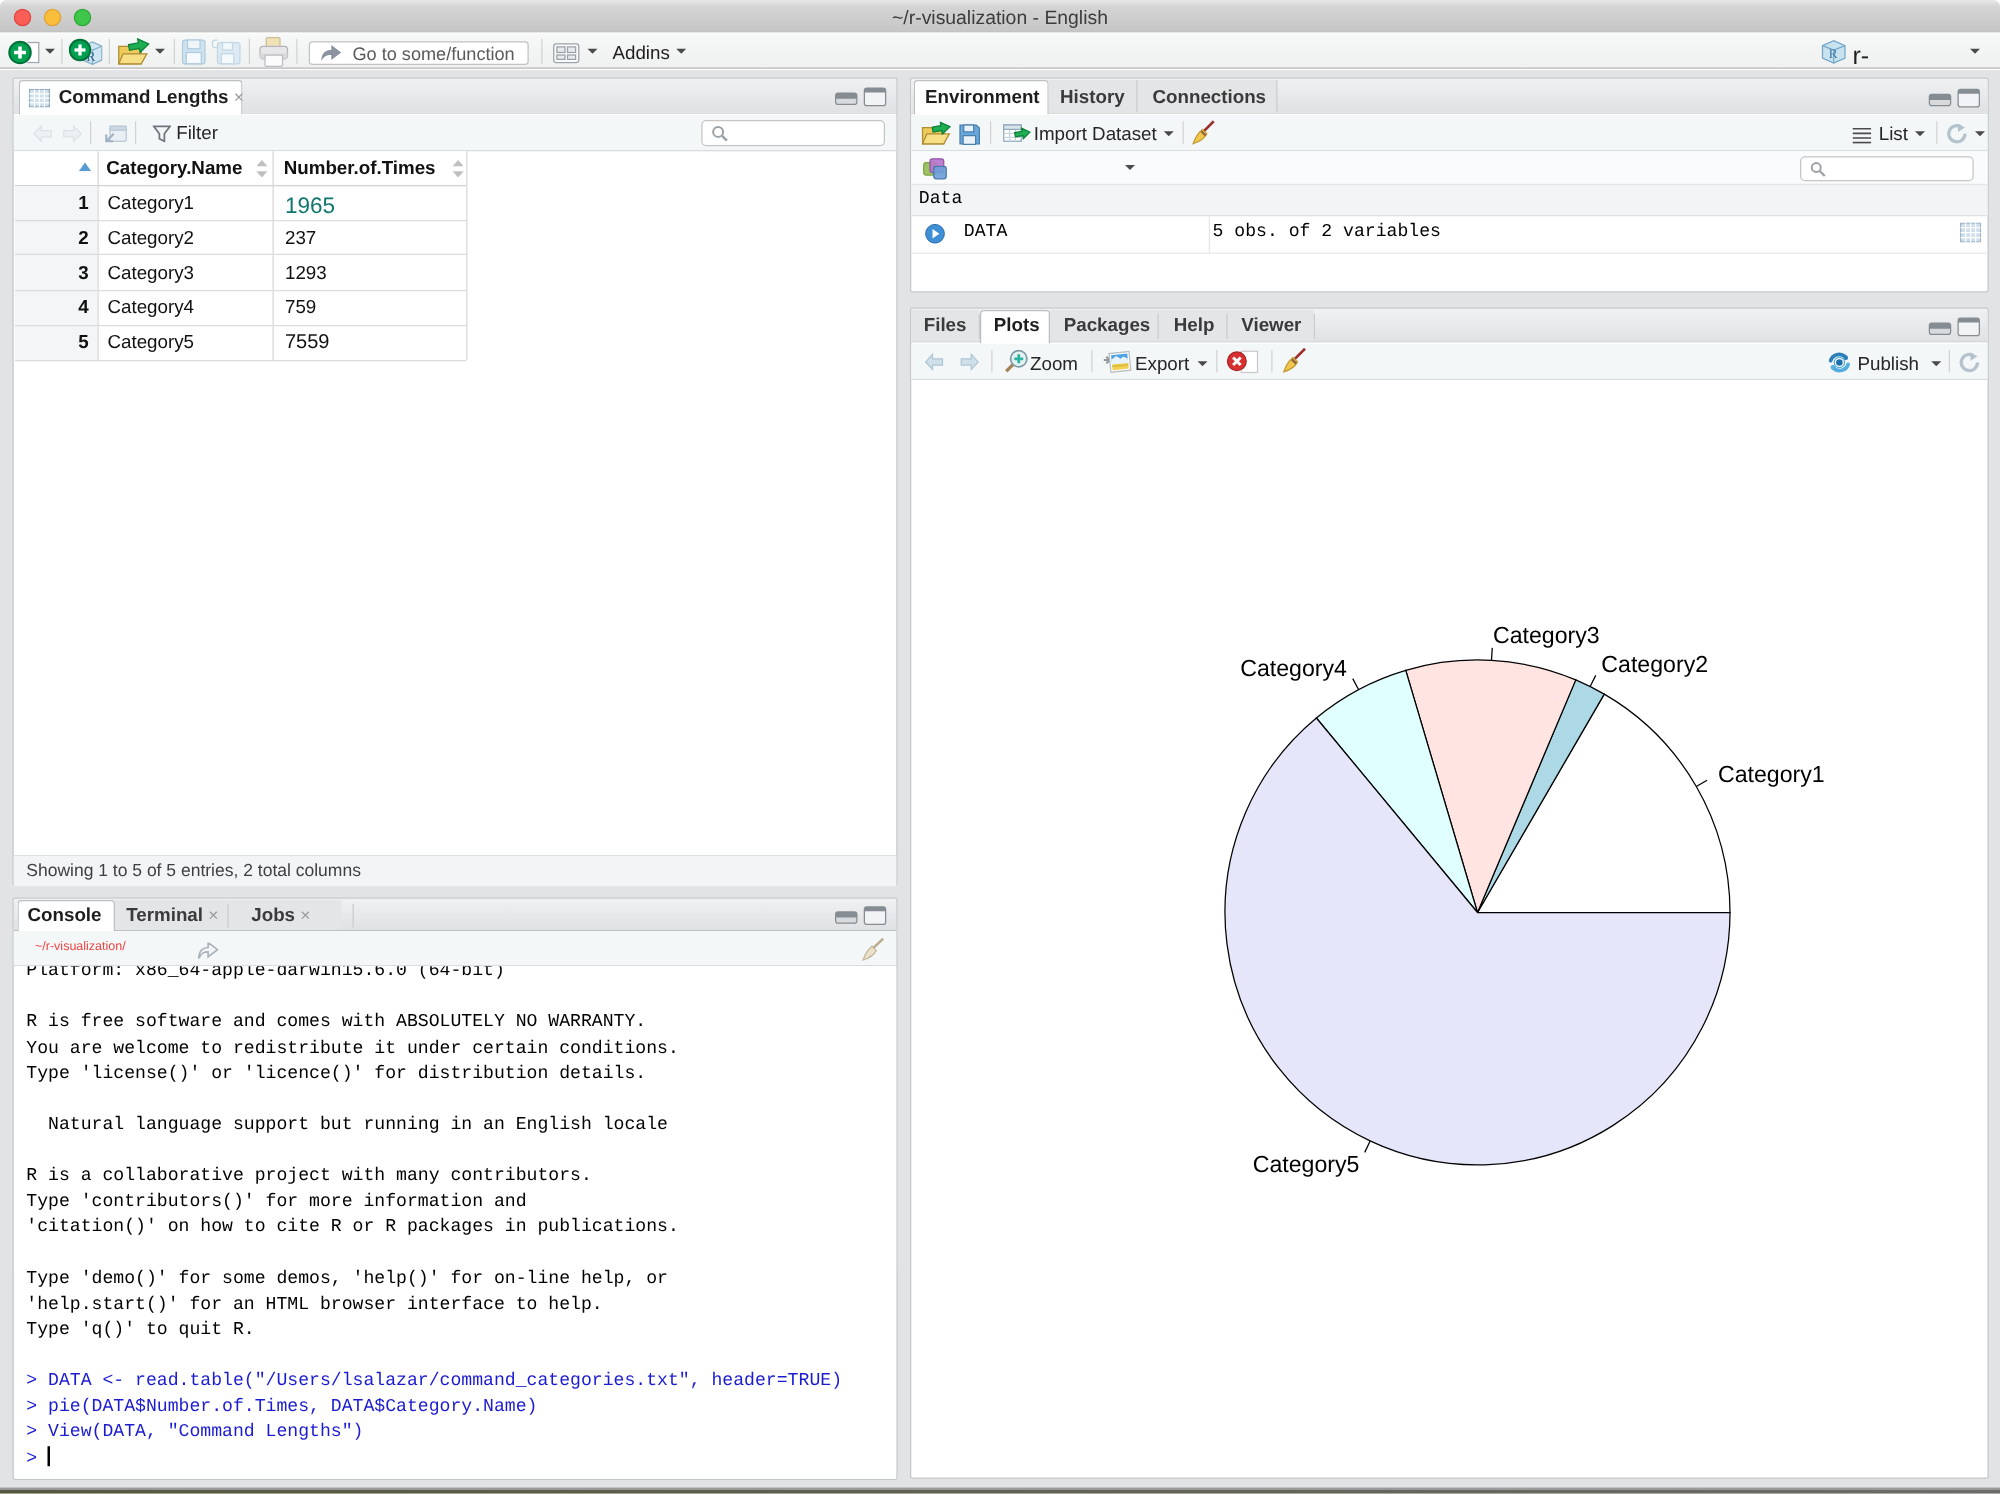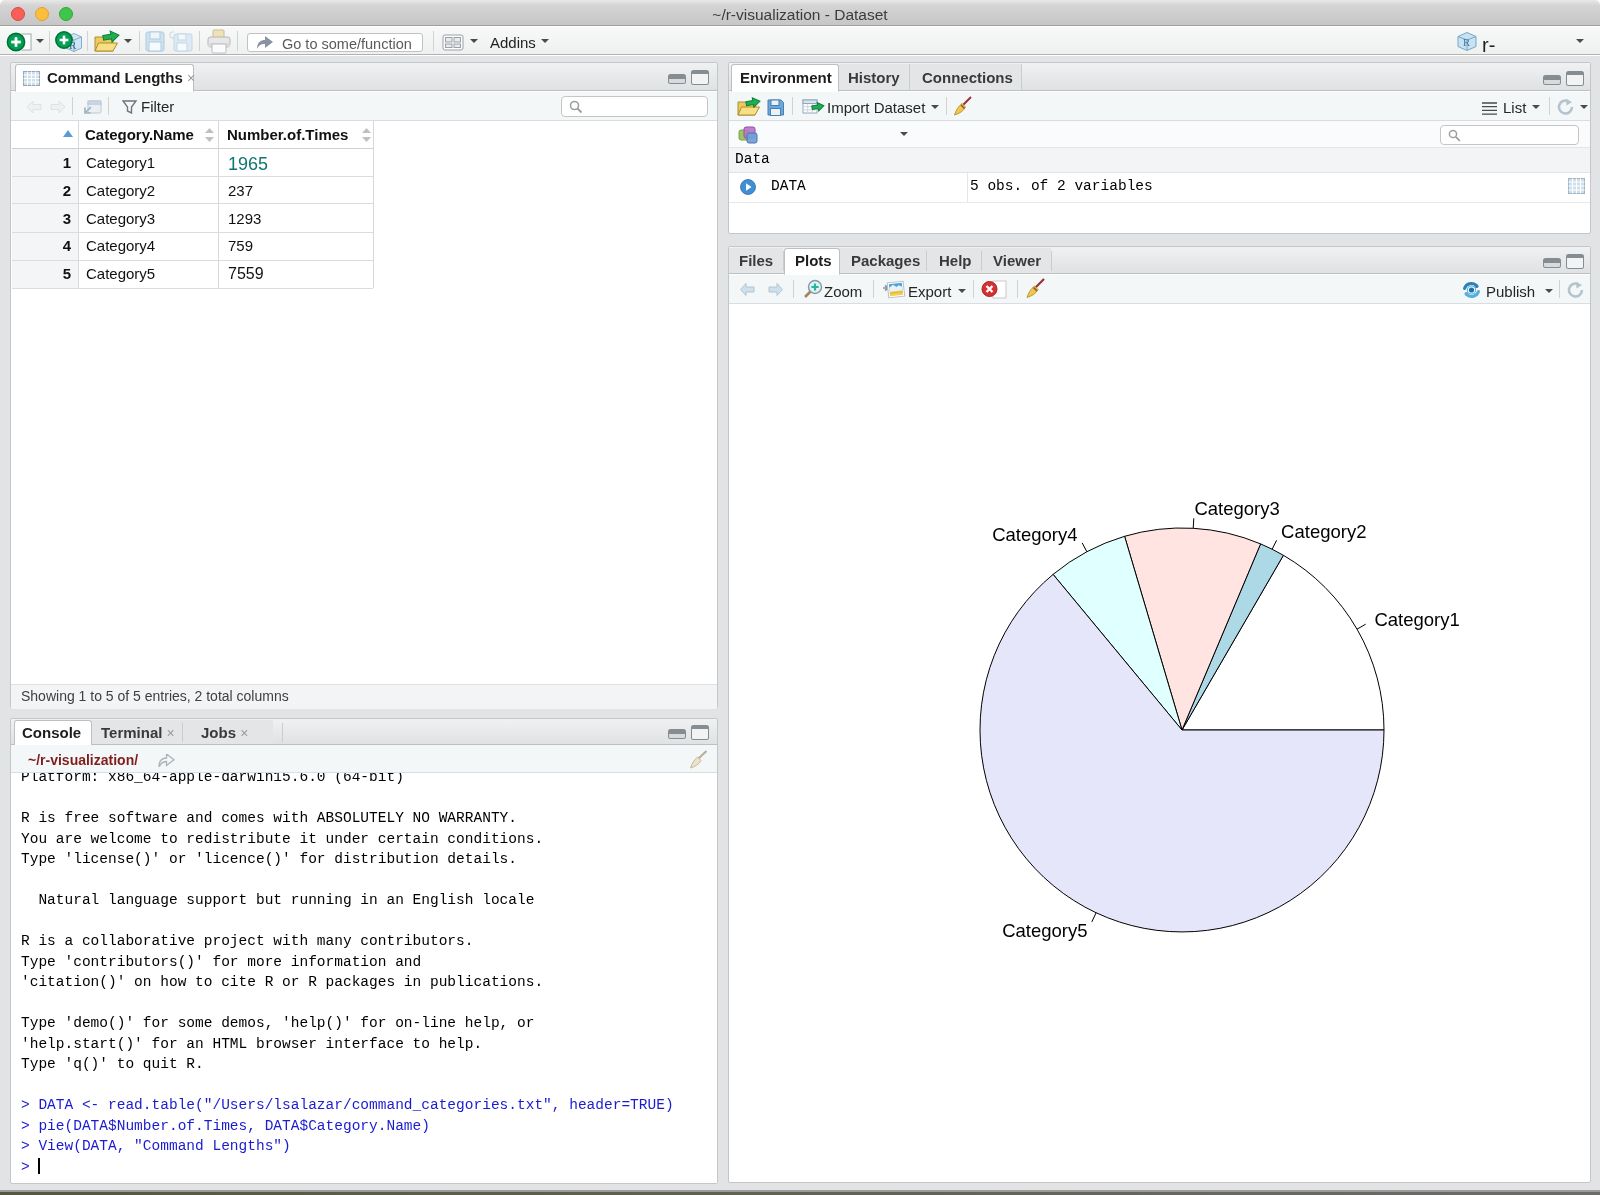--- a/index.html
+++ b/index.html
@@ -23,21 +23,21 @@
 .minmax2{position:absolute;width:18px;height:15px;background:#f2f3f4;border:1px solid #858d93;border-top:4px solid #858d93;border-radius:2.5px;}
 .srch{position:absolute;background:#fff;border:1px solid #c5c5c5;border-radius:4px;}
 .mono{font-family:"Liberation Mono",monospace;}
 .blu{color:#1b1bd1;}
 #cursor{display:inline-block;width:2px;height:16px;background:#000;vertical-align:-3px;}
 </style>
 </head>
 <body>
 
 <div class="abs" id="titlebar"></div>
-<div class="abs" id="ttl">~/r-visualization - Dataset</div>
+<div class="abs" id="ttl">~/r-visualization - English</div>
 <div class="abs light" style="left:11px;background:#f95e57;border:1px solid #e1443e;"></div>
 <div class="abs light" style="left:35px;background:#fbbe3c;border:1px solid #e0a035;"></div>
 <div class="abs light" style="left:59px;background:#3dc649;border:1px solid #2fa73a;"></div>
 
 <div class="abs" id="toolbar"></div>
 <svg class="abs" style="left:5px;top:29px;" width="27" height="25" viewBox="0 0 27 25">
   <rect x="12" y="5" width="14" height="16" fill="#fff" stroke="#a0a8ae"></rect>
   <circle cx="11" cy="13" r="10" fill="#fff"></circle>
   <circle cx="11" cy="13" r="8.6" fill="#00a050" stroke="#00703a" stroke-width="1.6"></circle>
   <rect x="6.2" y="11.6" width="9.6" height="2.8" fill="#fff"></rect>
@@ -191,21 +191,21 @@
   <div class="abs" style="left:81px;top:1px;width:181px;height:24px;background:#e3e5e6;"></div>
   <div class="atab" style="left:3px;top:1px;width:78px;height:26px;"></div>
   <div class="abs tab" style="left:11px;top:5px;">Console</div>
   <div class="abs tab" style="left:90px;top:5px;color:#3a3a3a;">Terminal <span class="tabx">×</span></div>
   <div class="abs tab" style="left:190px;top:5px;color:#3a3a3a;">Jobs <span class="tabx">×</span></div>
   <div class="abs" style="left:171px;top:4px;width:1px;height:19px;background:#c9cdd0;"></div>
   <div class="abs" style="left:271px;top:4px;width:1px;height:19px;background:#c9cdd0;"></div>
   <div class="minmax1" style="left:657px;top:10px;"></div>
   <div class="minmax2" style="left:680px;top:6px;"></div>
   <div class="ptool" style="top:26px;height:28px;"></div>
-  <div class="abs" style="left:17px;top:33px;font-size:14px;font-weight:bold;color:#7f1d1d;">~/r-visualization/</div>
+  <div class="abs" style="left:17px;top:33px;font-size:10px;font-weight:normal;color:#ef4444;">~/r-visualization/</div>
   <svg class="abs" style="left:147px;top:35px;" width="17" height="13" viewBox="0 0 17 13">
     <path d="M1 13 C1 6 5 4 8.5 4 L8.5 0 L16 5.7 L8.5 11.4 L8.5 7.5 C5 7.5 3 8.5 1 13 Z" fill="none" stroke="#aab3ba" stroke-width="1.3"></path>
   </svg>
   <svg class="abs" style="left:678px;top:31px;" width="19" height="19" viewBox="0 0 19 19">
   <path d="M17.5 1 L9.5 8.5" stroke="#b9ad92" stroke-width="2"></path>
   <path d="M8.5 7 L12 10.5 C10 14.5 6 16.5 1.5 18 C3 13.5 5 10 8.5 7 Z" fill="#ece2cb" stroke="#c4b89b"></path>
 </svg>
   <div class="abs" style="left:1px;top:54px;width:705px;height:410px;overflow:hidden;background:#fff;">
     <pre class="mono" style="position:absolute;left:9px;top:-5.8px;font-size:14.5px;line-height:20.5px;color:#000;">Platform: x86_64-apple-darwin15.6.0 (64-bit)
 

